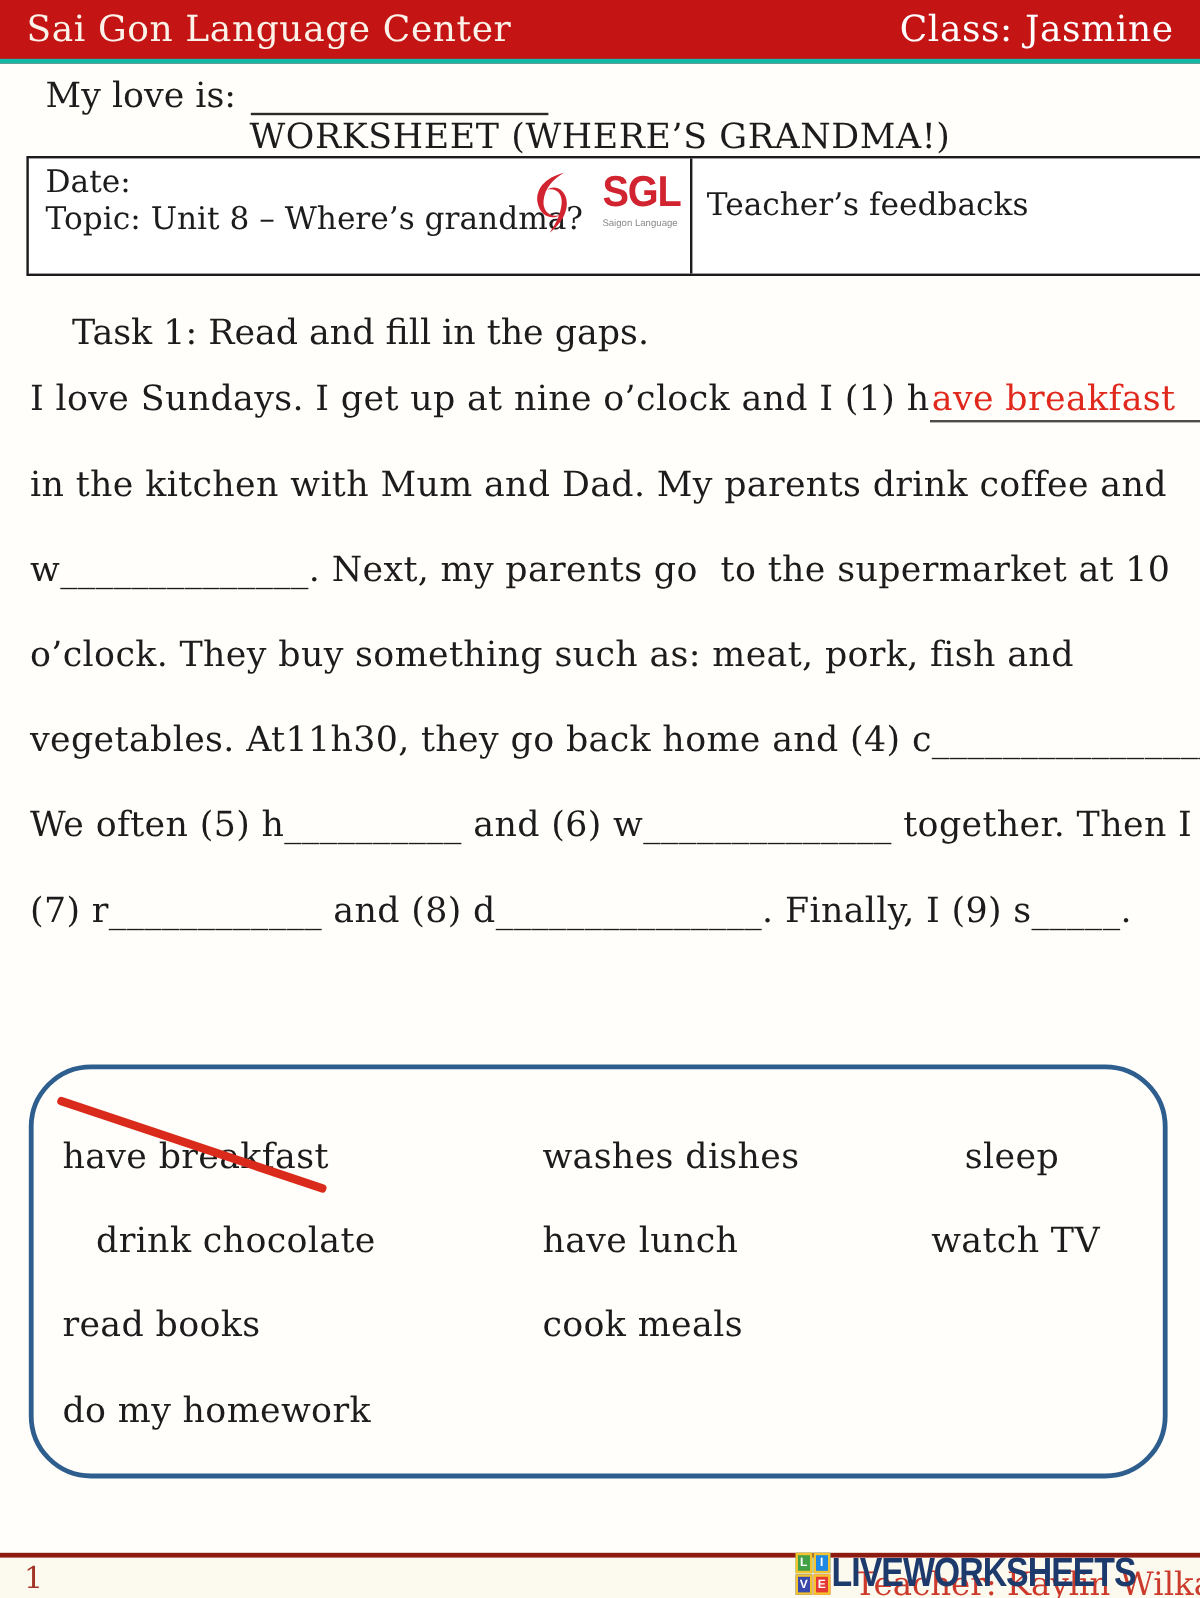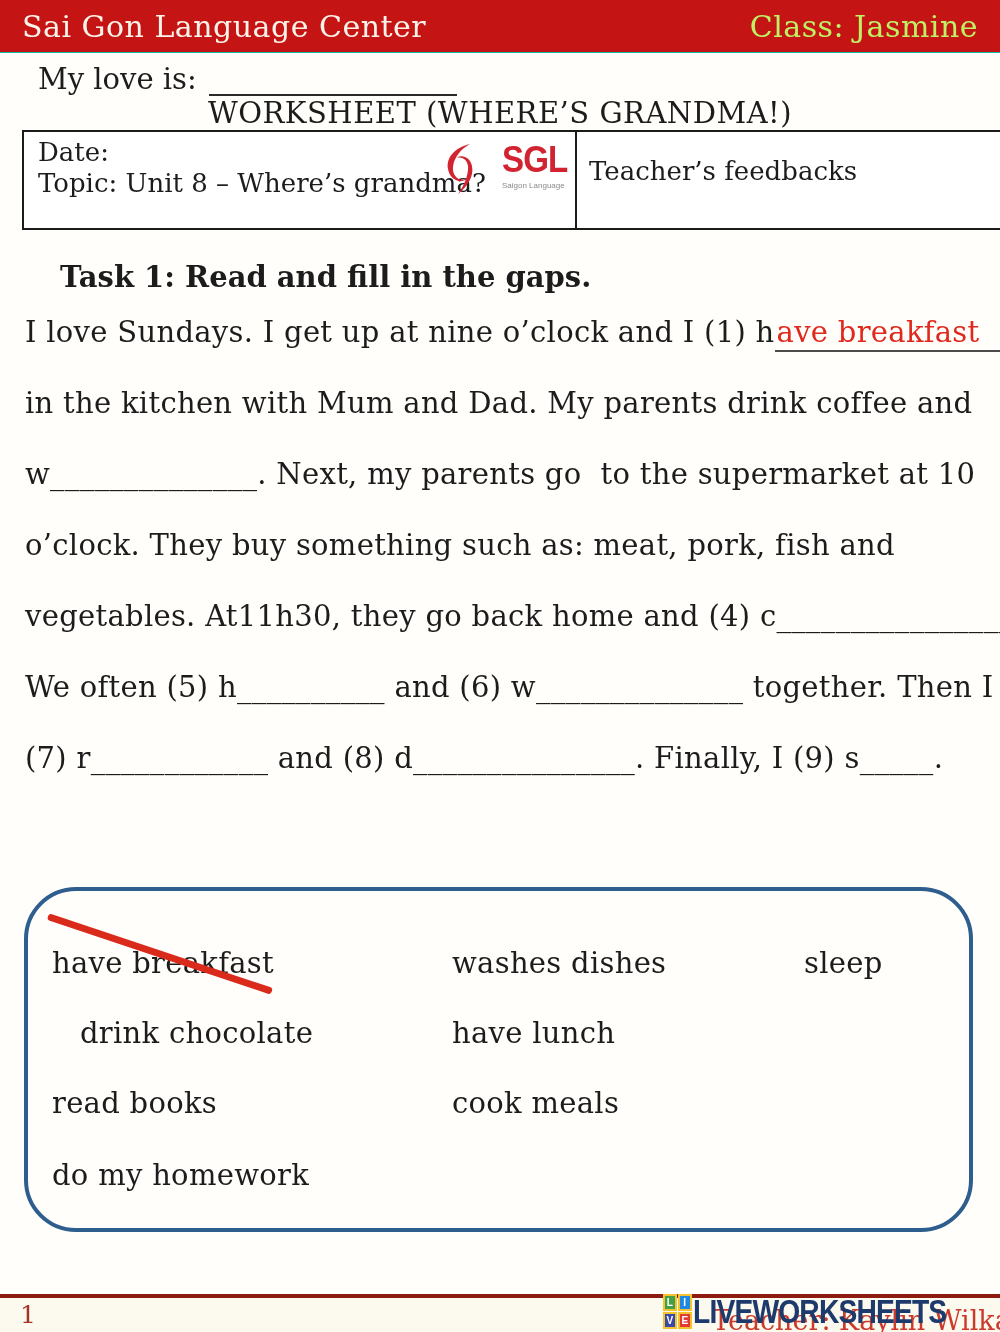--- a/index.html
+++ b/index.html
@@ -4,26 +4,26 @@
 <style>
   html,body{margin:0;padding:0;background:#e8e8e8;}
   .page{
     position:relative;width:1000px;height:1332px;margin:0 auto;
     background:#fffefb;overflow:hidden;
     font-family:"DejaVu Serif","Liberation Serif",serif;color:#1c1c1c;
   }
   
   .topbar{
     position:absolute;left:0;top:0;right:0;height:53px;
-    background:#c41414;border-bottom:1px solid #14b8a6;
+    background:#c41414;border-bottom:4px solid #14b8a6;
     display:flex;justify-content:space-between;align-items:center;
     padding:0 22px;box-sizing:border-box;
   }
   .topbar .school{color:#fbf3e9;font-size:30px;letter-spacing:.5px;}
-  .topbar .klass{color:#bef264;font-size:30px;letter-spacing:.5px;}
+  .topbar .klass{color:#ffffff;font-size:30px;letter-spacing:.5px;}
   
   .nameline{position:absolute;left:38px;top:62px;font-size:29px;}
   .nameline .blank{
     display:inline-block;width:248px;height:30px;margin-left:12px;
     border-bottom:2px solid #2a2a2a;vertical-align:bottom;
   }
   .docTitle{position:absolute;left:0;top:96px;width:100%;text-align:center;
     font-size:29px;letter-spacing:.5px;}
   
   .infoTable{
@@ -33,21 +33,21 @@
   .cellLeft{width:551px;position:relative;padding:5px 0 0 14px;box-sizing:border-box;}
   .cellLeft .row{font-size:26px;line-height:31px;white-space:nowrap;}
   .cellRight{flex:1;border-left:2px solid #1b1b1b;padding:24px 0 0 12px;font-size:26px;}
   .sglLogo{position:absolute;right:2px;top:10px;display:flex;align-items:flex-start;gap:22px;}
   .sglLogo svg{display:block;}
   .sglCol{display:flex;flex-direction:column;align-items:flex-start;margin-left:2px;}
   .sglText{font-family:"Liberation Sans",sans-serif;font-weight:bold;font-size:36px;
     line-height:36px;color:#d12330;letter-spacing:-1px;transform:scaleX(.92);transform-origin:left;}
   .sglSub{font-family:"Liberation Sans",sans-serif;font-size:8px;color:#8a8a8a;margin-top:3px;}
   
-  .taskHeading{position:absolute;left:60px;top:260px;font-size:29px;font-weight:bold;}
+  .taskHeading{position:absolute;left:60px;top:260px;font-size:29px;font-weight:normal;}
   
   .story{position:absolute;left:25px;top:297px;width:955px;}
   .story .line{height:71px;line-height:71px;font-size:29px;white-space:pre;letter-spacing:.3px;}
   .story .answer{
     display:inline-block;line-height:33px;color:#e0281d;
     border-bottom:2px solid #4c4c4c;padding:0 26px 1px 2px;
   }
   
   .wordBox{
     position:absolute;left:24px;top:887px;width:949px;height:345px;
@@ -131,20 +131,21 @@
     <div class="line">We often (5) h__________ and (6) w______________ together. Then I</div>
     <div class="line">(7) r____________ and (8) d_______________. Finally, I (9) s_____.</div>
   </div>
 
   <div class="wordBox"></div>
   <span class="word w1">have breakfast</span>
   <span class="word w2">washes dishes</span>
   <span class="word w3">sleep</span>
   <span class="word w4">drink chocolate</span>
   <span class="word w5">have lunch</span>
+  <span class="word w6">watch TV</span>
   <span class="word w8">cook meals</span>
   <span class="word w7">read books</span>
   <span class="word w9">do my homework</span>
   <div class="strike"></div>
 
   <div class="footStrip"></div>
   <div class="footLine"></div>
   <div class="pageNum">1</div>
   <div class="teacherText">Teacher: Kaylin  Wilka</div>
   <div class="brand">

